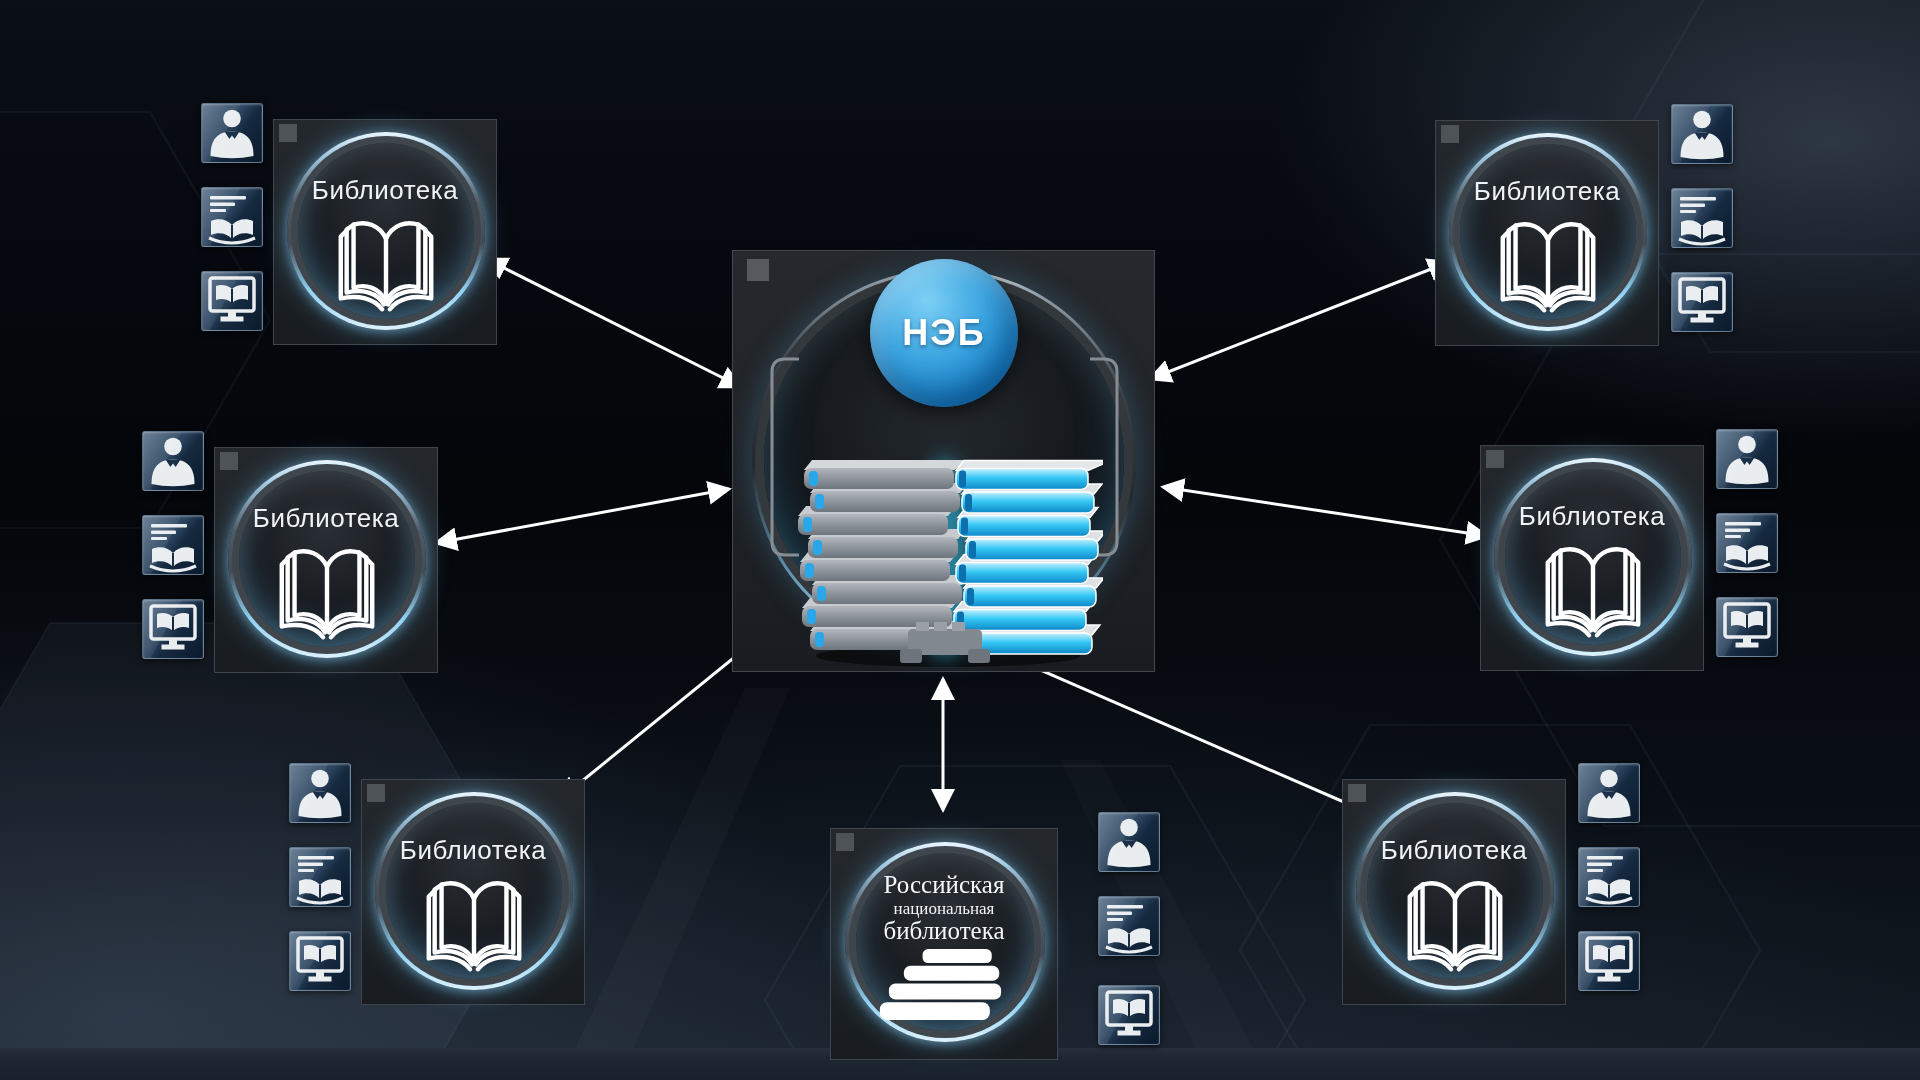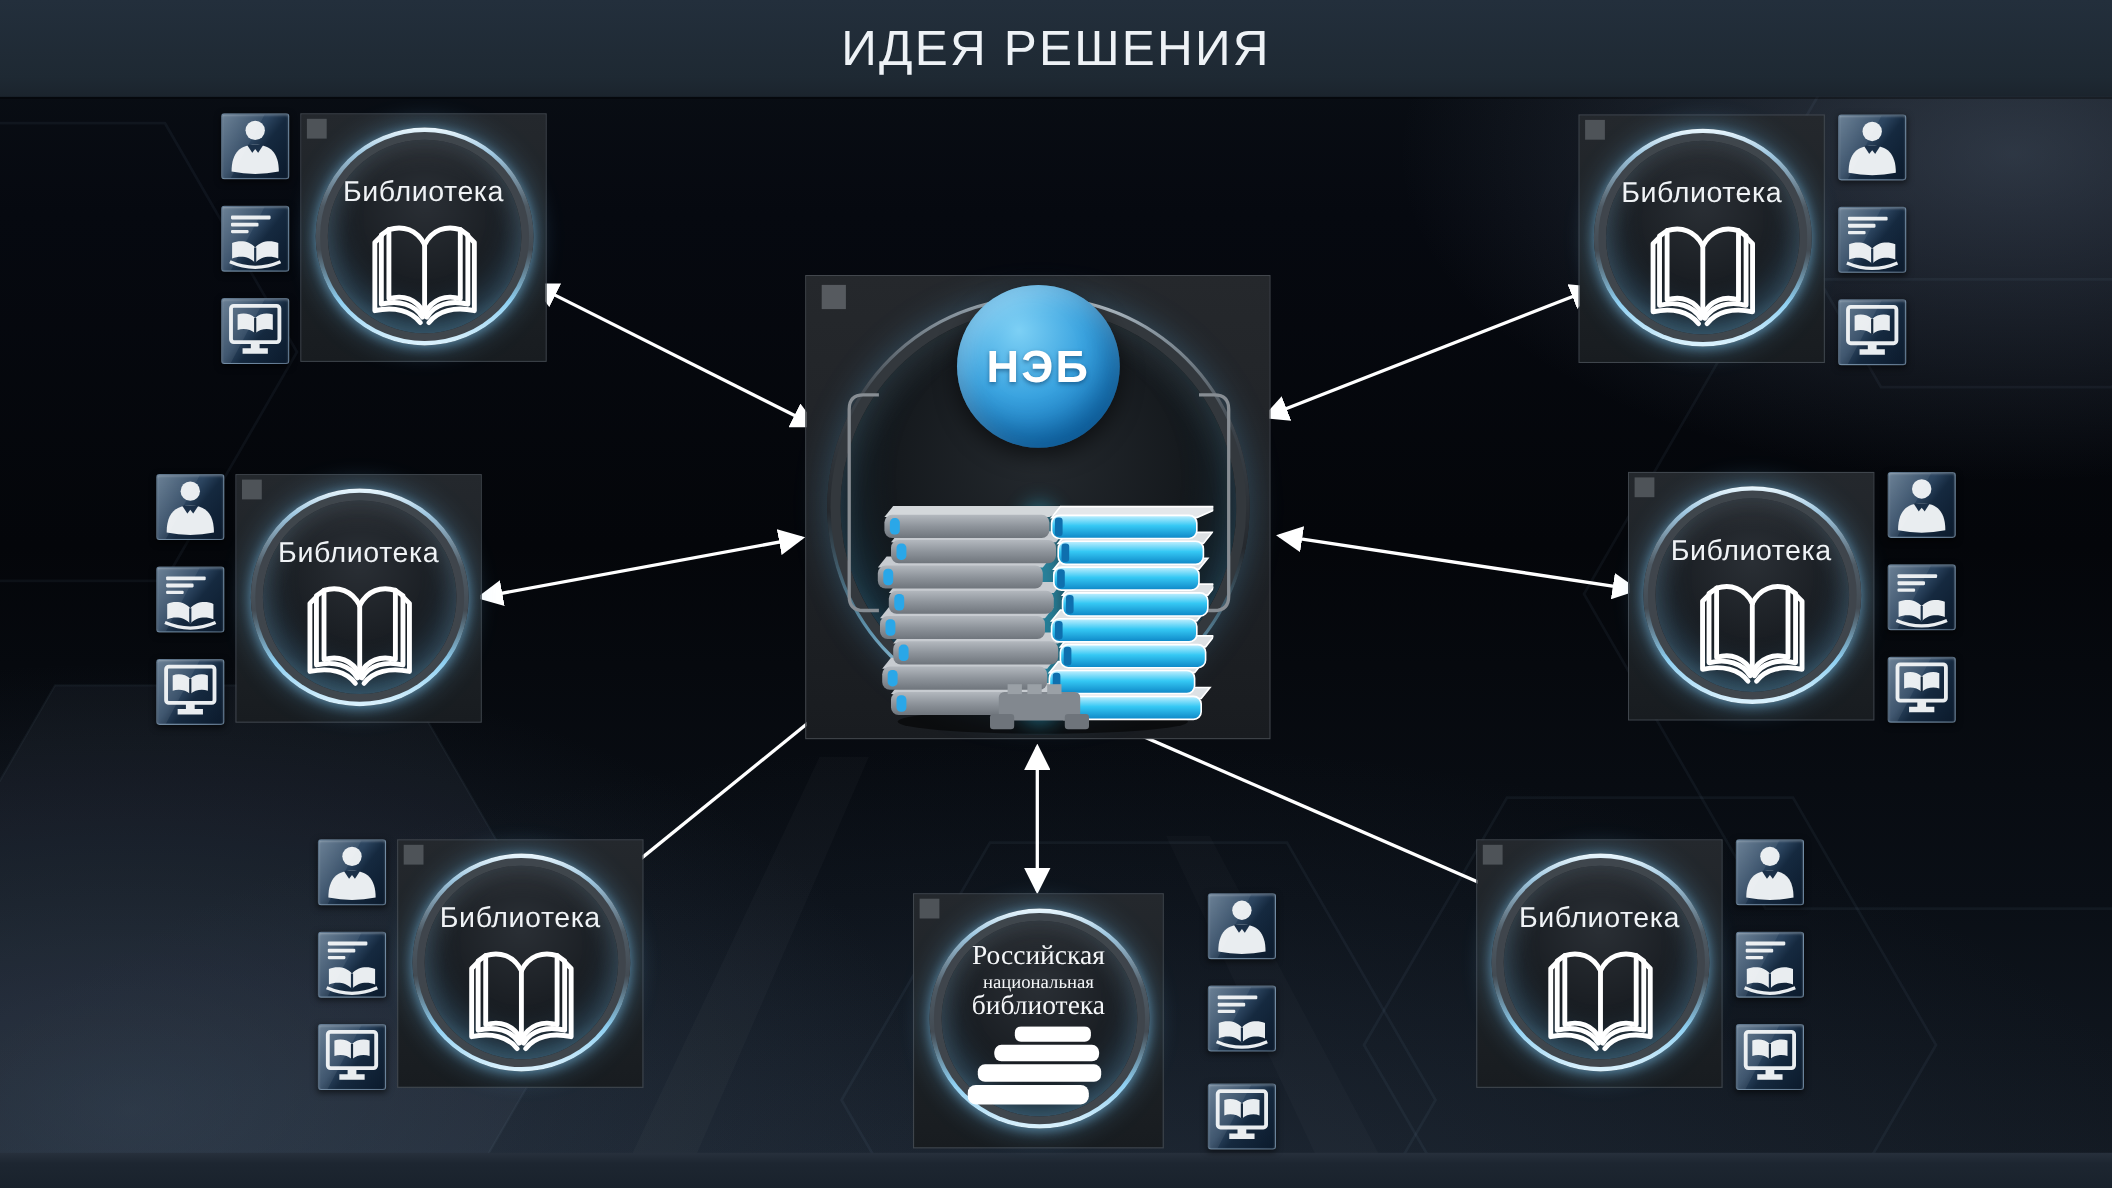--- a/index.html
+++ b/index.html
@@ -22,21 +22,21 @@
 
   .node-group{position:absolute;display:flex;gap:12px;}
   .icon-col{display:flex;flex-direction:column;gap:24px;width:60px;flex:0 0 60px;}
   .mini{position:relative;width:60px;height:58px;border-radius:3px;overflow:hidden;
     background:linear-gradient(128deg,#46617b 0%,#2c4560 42%,#15293f 58%,#0b1a2c 100%);
     border:1px solid rgba(175,200,220,.45);
     box-shadow:inset 0 1px 2px rgba(255,255,255,.28), 0 2px 6px rgba(0,0,0,.55);}
   .mini::after{content:"";position:absolute;inset:0;background:linear-gradient(118deg,rgba(255,255,255,.20) 0%,rgba(255,255,255,.07) 42%,rgba(255,255,255,0) 43%);}
   .mini svg{position:absolute;inset:0;width:100%;height:100%;}
 
-  .panel{position:relative;background:linear-gradient(180deg,#24282d 0%,#1e2226 55%,#181c20 100%);border:1px solid #3f454c;box-sizing:border-box;}
+  .panel{position:relative;background:linear-gradient(180deg,#24282d 0%,#1e2226 55%,#181c20 100%);border:1px solid #3f454c;box-sizing:border-box;margin-top:16px;}
   .lib-panel{width:224px;height:226px;}
   .chip{position:absolute;left:5px;top:4px;width:18px;height:18px;background:#4e5358;}
 
   .ring{position:absolute;border-radius:50%;
     background:linear-gradient(180deg,#eaf7fe 0%,#9fc7e0 12%,#4e5a64 36%,#434b53 56%,#8fd0f2 80%,#dcf2fd 100%);
     box-shadow:0 0 26px rgba(110,190,240,.45), 0 2px 10px rgba(140,210,250,.45);}
   .ring-inner{position:absolute;inset:4px;border-radius:50%;
     border:7px solid rgba(68,74,81,.9);box-sizing:border-box;
     background:radial-gradient(circle at 50% 32%,#2a2f35 0%,#1a1e23 48%,#14181d 70%,#234450 100%);
     box-shadow:inset 0 10px 24px rgba(255,255,255,.10), inset 0 -16px 30px rgba(110,190,240,.30);}
@@ -61,21 +61,21 @@
     background:linear-gradient(185deg,#dfeaf1 0%,#8b98a2 9%,#3a4148 30%,#25292e 55%,#5f93ad 80%,#a3d2ea 94%,#d3ecfb 100%);
     box-shadow:0 0 30px rgba(90,170,220,.30);}
   .hub-ring .ring-inner{inset:3px;border:9px solid #33383d;
     background:radial-gradient(circle at 50% 38%,#24292e 0%,#14181c 50%,#0e1114 68%,#153845 100%);
     box-shadow:inset 0 14px 30px rgba(255,255,255,.08), inset 0 -26px 46px rgba(70,190,250,.25);}
   .brackets{position:absolute;inset:0;width:423px;height:422px;}
   .sphere{position:absolute;left:137px;top:8px;width:148px;height:148px;border-radius:50%;
     background:radial-gradient(circle at 38% 28%, #7dd0f5 0%, #3ba4e0 42%, #1578bf 76%, #0c62a4 100%);
     box-shadow:0 8px 20px rgba(0,0,0,.55), inset -8px -14px 26px rgba(0,35,70,.35), inset 8px 12px 20px rgba(255,255,255,.28);
     display:flex;align-items:center;justify-content:center;}
-  .sphere-label{color:#fff;font-size:41px;font-weight:700;letter-spacing:2px;text-shadow:0 2px 4px rgba(0,40,80,.5);}
+  .sphere-label{color:#fff;font-size:36px;font-weight:700;letter-spacing:2px;text-shadow:0 2px 4px rgba(0,40,80,.5);}
   .hub-books{position:absolute;left:55px;top:182px;width:315px;height:235px;}
 
   .defs-hidden{position:absolute;width:0;height:0;overflow:hidden;}
 </style>
 </head>
 <body>
 
 <div class="stage">
 
   <svg class="bg" viewBox="0 0 1920 1080">
@@ -256,23 +256,20 @@
     </defs>
     <line x1="486" y1="259" x2="741" y2="387" marker-start="url(#ah)" marker-end="url(#ah)"></line>
     <line x1="436" y1="543" x2="729" y2="489" marker-start="url(#ah)" marker-end="url(#ah)"></line>
     <line x1="560" y1="799" x2="789" y2="613" marker-start="url(#ah)" marker-end="url(#ah)"></line>
     <line x1="1449" y1="262" x2="1150" y2="379" marker-start="url(#ah)" marker-end="url(#ah)"></line>
     <line x1="1487" y1="536" x2="1163" y2="487" marker-start="url(#ah)" marker-end="url(#ah)"></line>
     <line x1="1376" y1="816" x2="907" y2="612" marker-start="url(#ah)" marker-end="url(#ah)"></line>
     <line x1="943" y1="810" x2="943" y2="679" marker-start="url(#ah)" marker-end="url(#ah)"></line>
   </svg>
 
-  <div class="topbar">
-    <div class="title">ИДЕЯ РЕШЕНИЯ</div>
-  </div>
   <div class="bottombar"></div>
 
   <div class="node-group" style="left:201px;top:103px;">
     <div class="icon-col">
       <div class="mini">
           <svg viewBox="0 0 60 58">
             <use href="#sym-person"></use>
           </svg>
         </div>
       <div class="mini">

